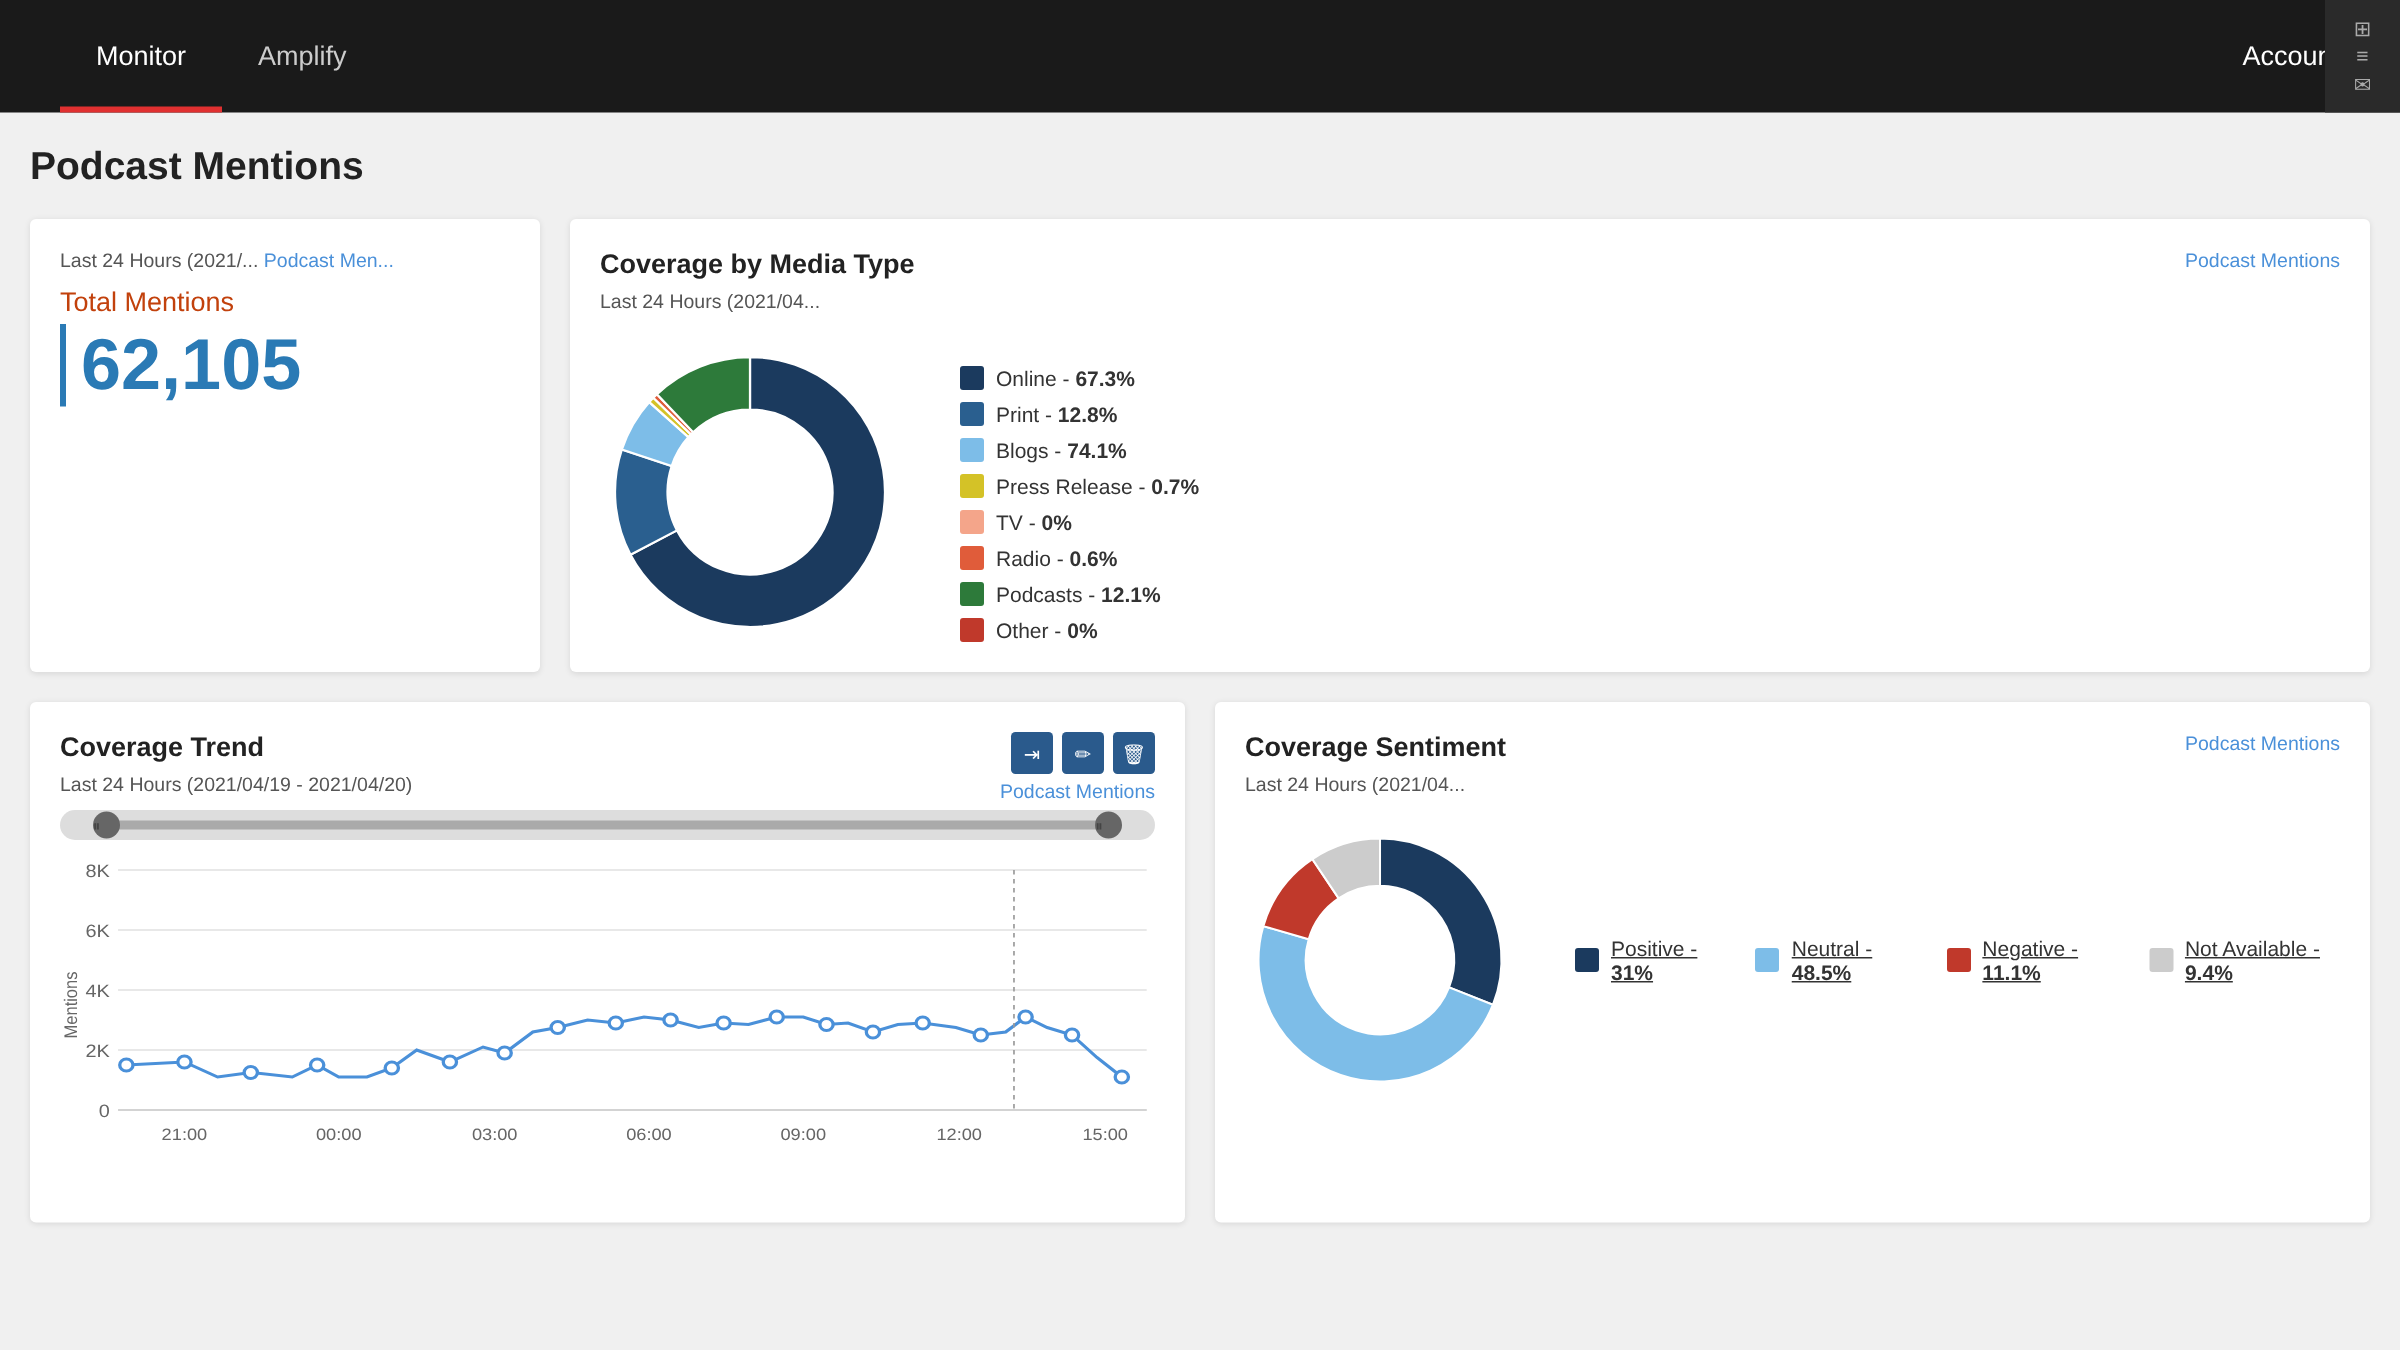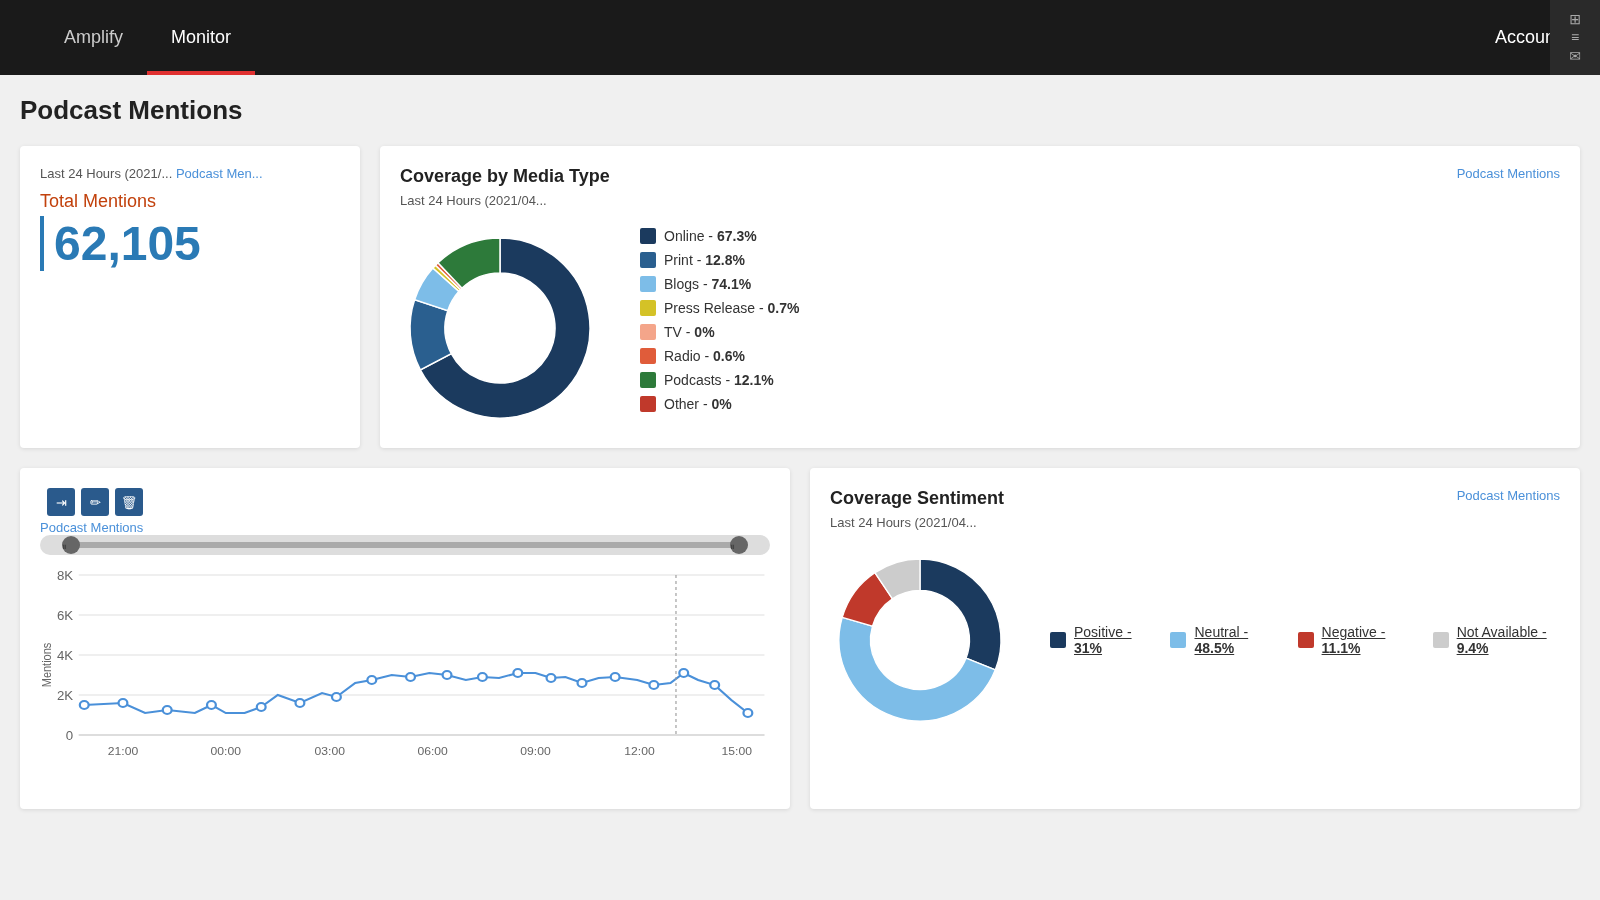--- a/index.html
+++ b/index.html
@@ -90,21 +90,21 @@
     .card-subtitle { font-size: 13px; color: #555; margin-bottom: 10px; }
     .card-subtitle a { color: #4a90d9; text-decoration: none; }
 
     .total-mentions-label { font-size: 18px; color: #c2410c; margin-bottom: 4px; }
     .total-mentions-value { font-size: 48px; font-weight: bold; color: #2a7ab5; border-left: 4px solid #2a7ab5; padding-left: 10px; }
 
     
     .media-header { display: flex; justify-content: space-between; align-items: flex-start; margin-bottom: 10px; }
     .podcast-mentions-link { color: #4a90d9; font-size: 13px; cursor: pointer; }
 
-    .media-content { display: flex; align-items: flex-start; gap: 40px; }
+    .media-content { display: flex; align-items: flex-end; gap: 40px; }
 
     
     .donut-container { position: relative; width: 200px; height: 200px; flex-shrink: 0; }
     .donut-container svg { width: 200px; height: 200px; }
 
     
     .legend { display: flex; flex-direction: column; gap: 8px; }
     .legend-item { display: flex; align-items: center; gap: 8px; font-size: 14px; }
     .legend-dot { width: 16px; height: 16px; border-radius: 2px; flex-shrink: 0; }
 
@@ -151,25 +151,25 @@
     .sentiment-content { display: flex; align-items: center; gap: 40px; margin-top: 10px; }
     .sentiment-donut { width: 180px; height: 180px; flex-shrink: 0; }
     .sentiment-legend { display: flex; flex-direction: row; gap: 24px; text-decoration: underline; }
   </style>
 </head>
 <body>
 
 <div class="header">
 
   <nav class="nav-items">
+    <div class="nav-item active">
+      <span>Monitor</span>
+    </div>
     <div class="nav-item">
       <span>Amplify</span>
-    </div>
-    <div class="nav-item active">
-      <span>Monitor</span>
     </div>
   </nav>
 
   <div class="account-btn">Account</div>
 
   <div class="right-icons">
     <div class="right-icon">⊞</div>
     <div class="right-icon">≡</div>
     <div class="right-icon">✉</div>
   </div>
@@ -243,20 +243,24 @@
   </div>
           </div>
       </div>
     </div>
   </div>
 
   <div class="bottom-row">
 
     <div class="card coverage-trend">
       <div class="card-header-row">
+        <div>
+          <div class="card-title">Coverage Trend</div>
+          <div class="card-subtitle">Last 24 Hours (2021/04/19 - 2021/04/20)</div>
+        </div>
         <div style="display:flex; flex-direction:column; align-items:flex-end; gap:4px;">
           <div class="trend-icons">
             <div class="trend-icon-btn">⇥</div>
             <div class="trend-icon-btn">✏</div>
             <div class="trend-icon-btn trash">🗑</div>
           </div>
           <a class="podcast-mentions-link">Podcast Mentions</a>
         </div>
       </div>
 

